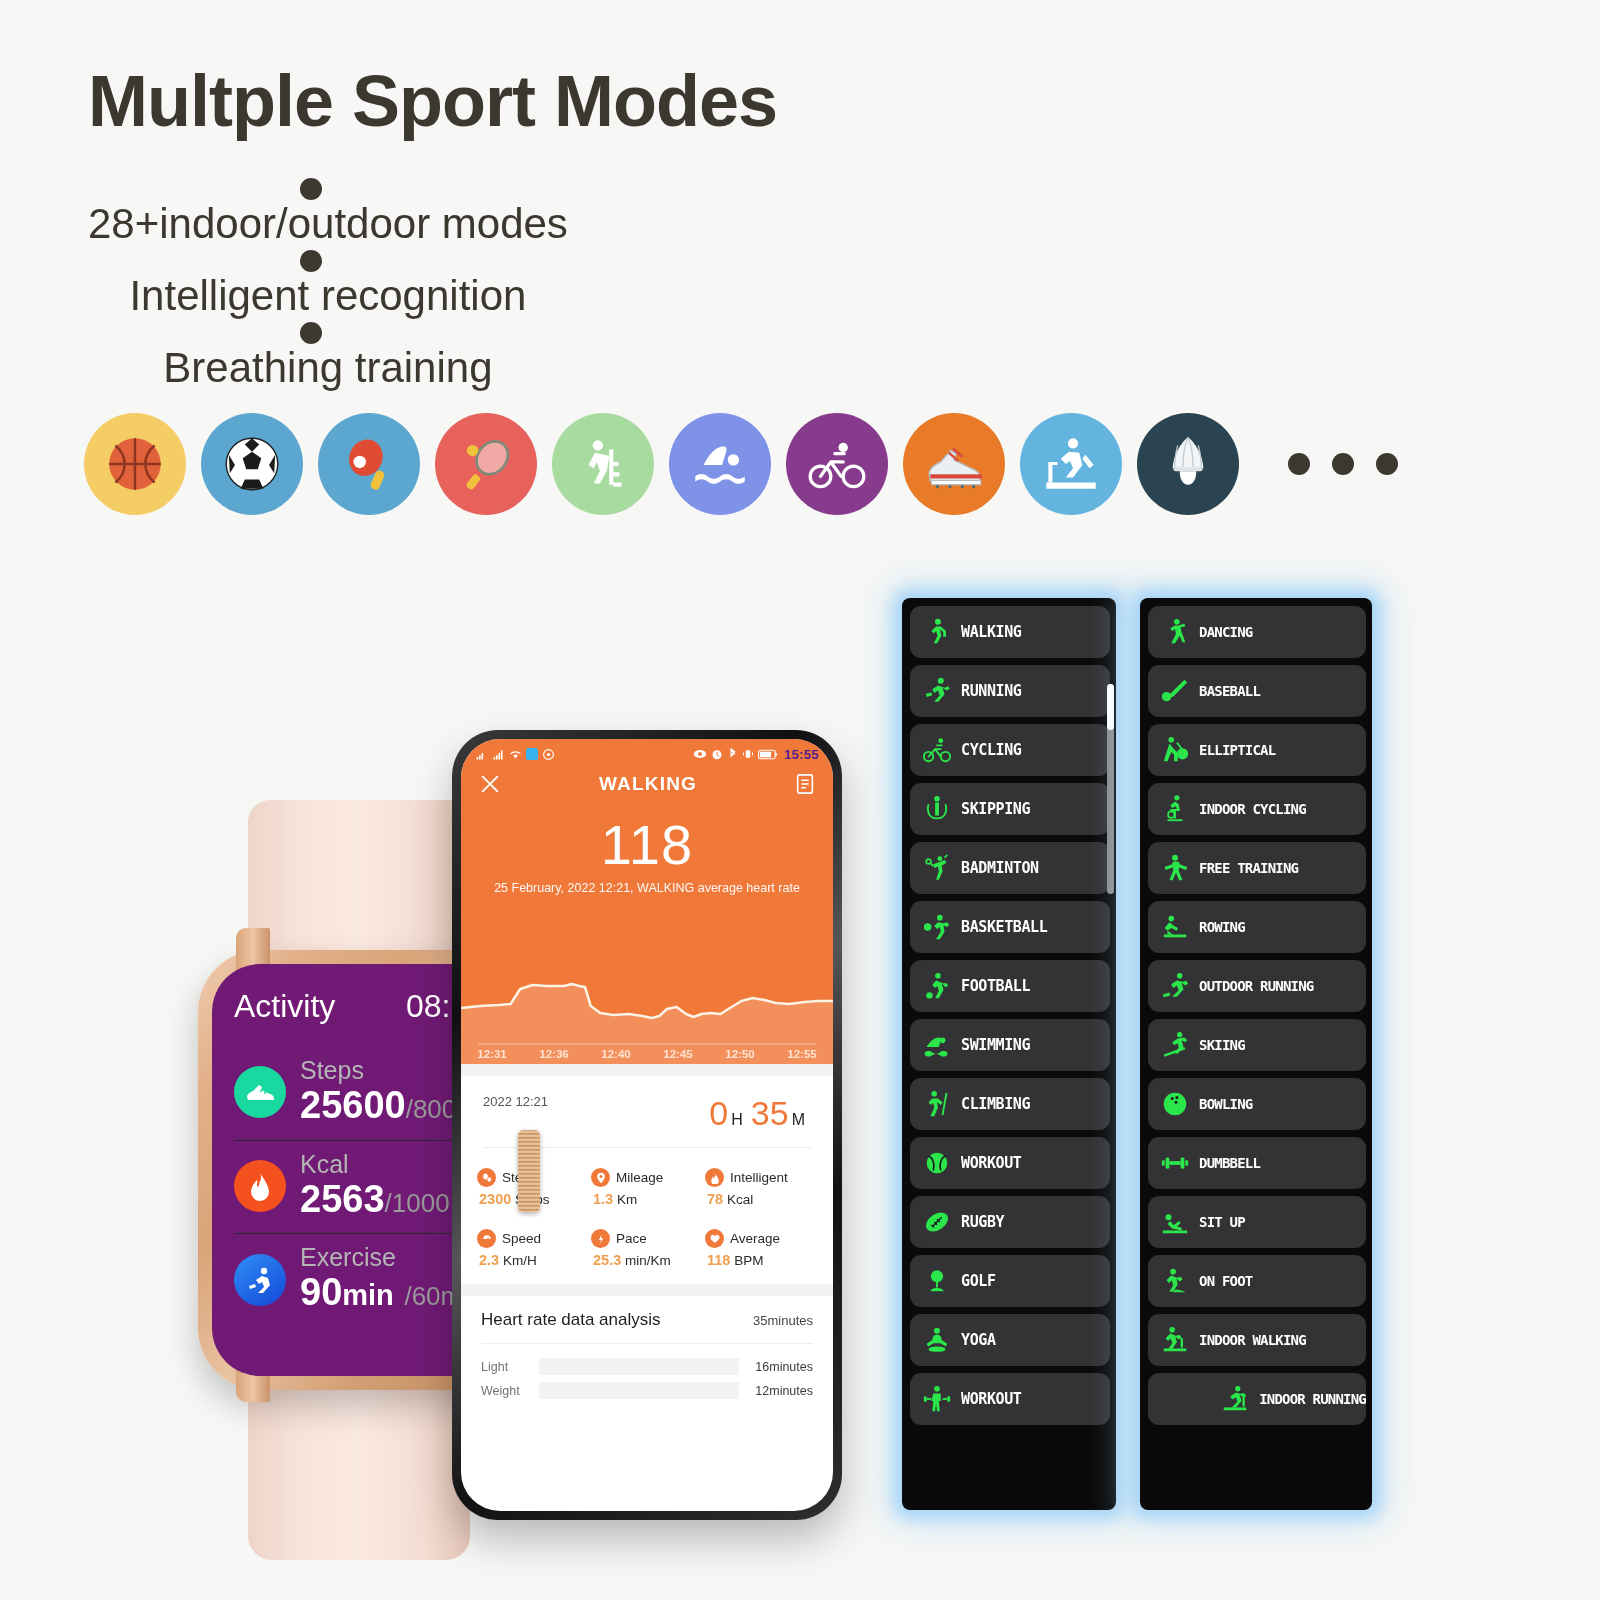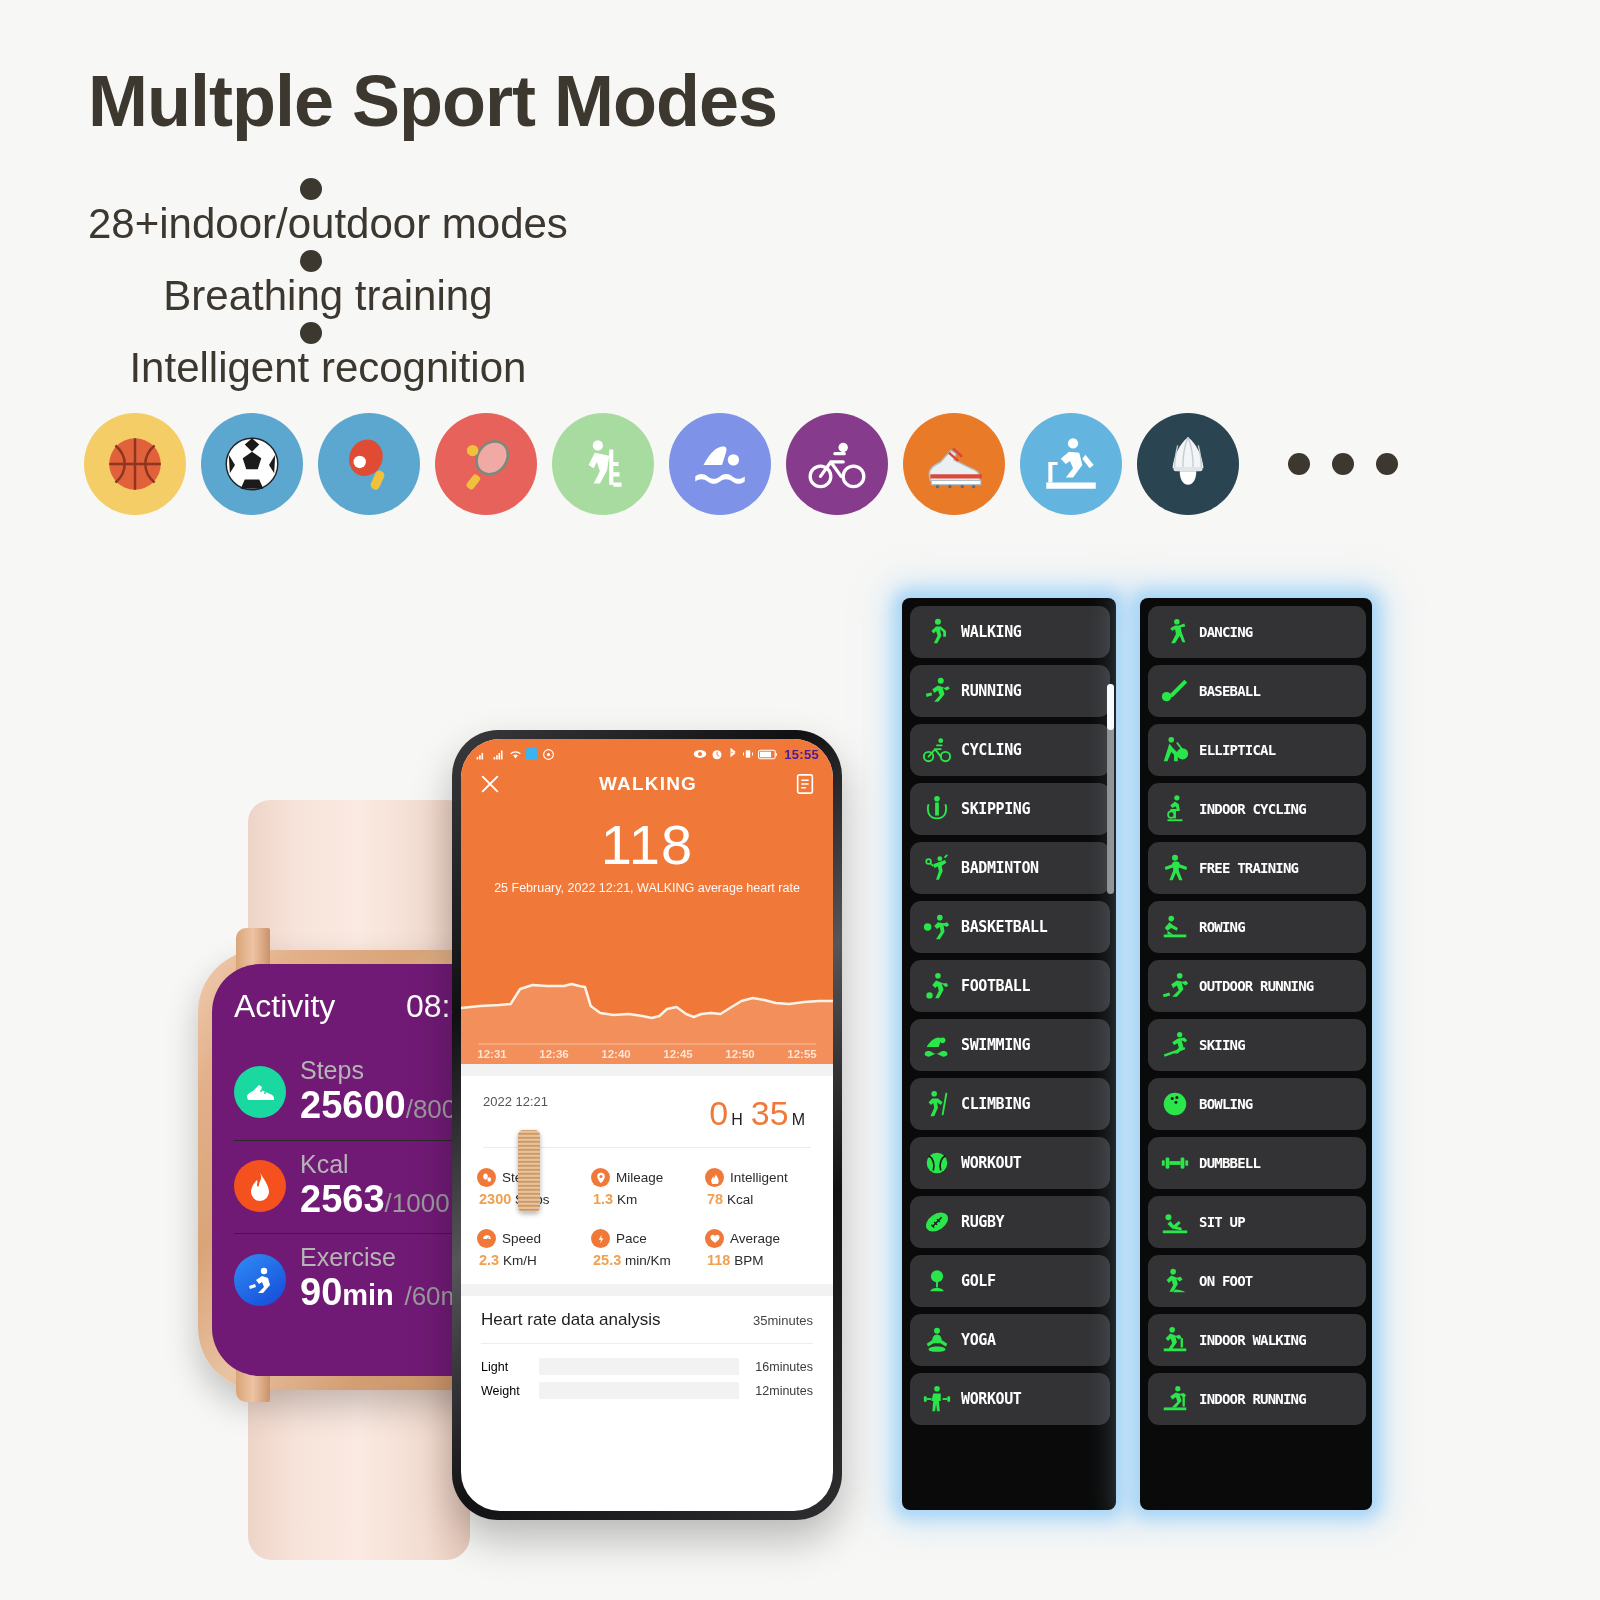--- a/index.html
+++ b/index.html
@@ -124,39 +124,39 @@
   .stat-head .badge svg { width: 12px; height: 12px; }
   .stat-name { font-size: 13.5px; color: #2b2b2b; }
   .stat-val { margin-top: 4px; font-size: 13.5px; color: #2b2b2b; padding-left: 2px; }
   .stat-val b { color: #f0a050; font-weight: 600; font-size: 14.5px; }
   .ph-hr-sec { padding: 14px 20px 0 20px; }
   .hr-sec-head { display: flex; justify-content: space-between; align-items: baseline; }
   .hr-sec-head .t { font-size: 17px; color: #1e1e1e; }
   .hr-sec-head .m { font-size: 13px; color: #444; }
   .hr-sec-div { height: 1px; background: #ededed; margin: 13px 0 14px 0; }
   .zone-row { display: flex; align-items: center; margin-bottom: 7px; }
-  .zone-name { width: 58px; font-size: 12.5px; color: #000000; }
+  .zone-name { width: 58px; font-size: 12.5px; color: #737373; }
   .zone-track { flex: 1; height: 17px; background: #f2f2f2; border-radius: 1px; overflow: hidden; }
   .zone-fill { height: 100%; }
   .zone-min { width: 74px; text-align: right; font-size: 12.5px; color: #3b3b3b; }
 
   
   .mode-panel {
     position: absolute; top: 598px;
     background: #0a0a0a; border-radius: 8px; padding: 8px 6px 10px 8px;
     box-shadow: 0 0 16px 9px rgba(150,205,245,.75), 0 0 34px 18px rgba(180,220,250,.42);
   }
   #panel-left  { left: 902px;  width: 214px; height: 912px; }
   #panel-right { left: 1140px; width: 232px; height: 912px; }
   .mode-item {
     display: flex; align-items: center;
     height: 52px; margin-bottom: 7px;
     background: #333335; border-radius: 11px; padding-left: 12px;
   }
-  .mode-item:last-child { margin-bottom: 0; }
+  .mode-item:last-child { margin-bottom: 0; justify-content: flex-end; }
   .mode-ico { width: 30px; height: 30px; flex: none; margin-right: 9px; }
   .mode-ico svg { width: 30px; height: 30px; display: block; }
   .mode-label {
     color: #fff; font-size: 15px; font-weight: bold;
     font-family: "DejaVu Sans Mono", monospace; letter-spacing: -0.4px; white-space: nowrap;
   }
   #panel-right .mode-label { font-size: 14px; letter-spacing: -0.8px; }
   .scrollbar {
     position: absolute; right: 2px; top: 86px; width: 7px; height: 210px;
     background: #8d8d8d; border-radius: 4px;
@@ -170,25 +170,25 @@
 
   <div class="headline">Multple Sport Modes</div>
 
   <div class="bullets">
     <div class="bullet-row">
       <span class="bullet-dot"></span>
       <span class="bullet-text">28+indoor/outdoor modes</span>
     </div>
     <div class="bullet-row">
       <span class="bullet-dot"></span>
-      <span class="bullet-text">Breathing training</span>
+      <span class="bullet-text">Intelligent recognition</span>
     </div>
     <div class="bullet-row">
       <span class="bullet-dot"></span>
-      <span class="bullet-text">Intelligent recognition</span>
+      <span class="bullet-text">Breathing training</span>
     </div>
   </div>
 
   <div class="icon-row">
 
     <div class="sport-circle" style="background:#f5cd66">
       <svg viewBox="0 0 64 64">
           <circle cx="32" cy="32" r="25" fill="#e0613a"></circle>
         <path d="M32 7v50M7 32h50" stroke="#8d3520" stroke-width="2.4" fill="none"></path>
         <path d="M13 14c12 10 12 26 0 36M51 14c-12 10-12 26 0 36" stroke="#8d3520" stroke-width="2.4" fill="none"></path>

